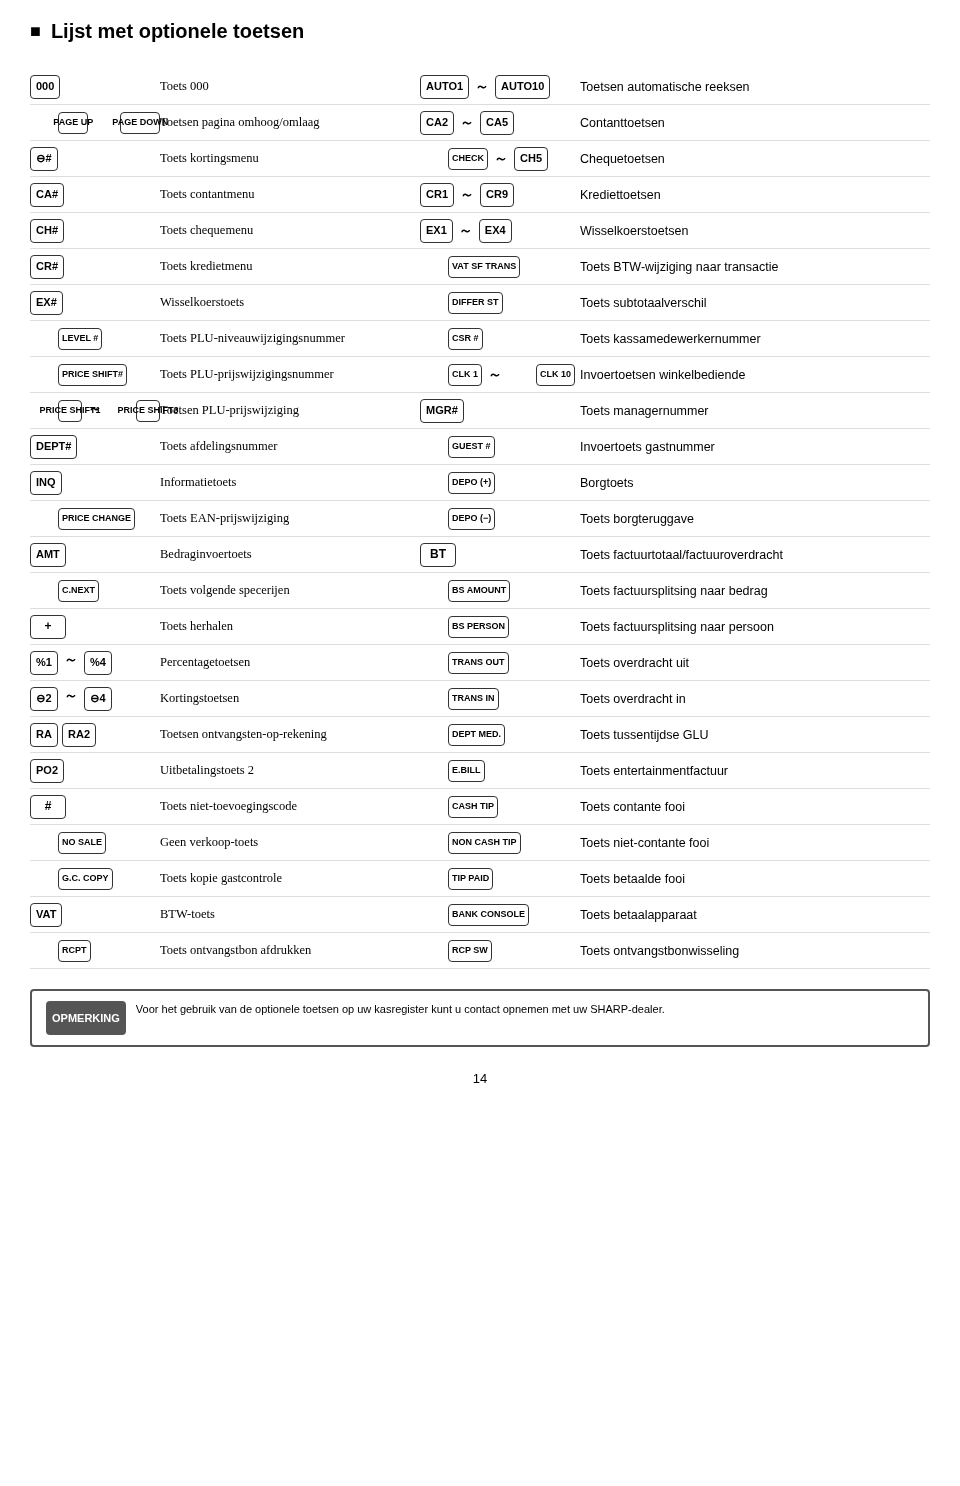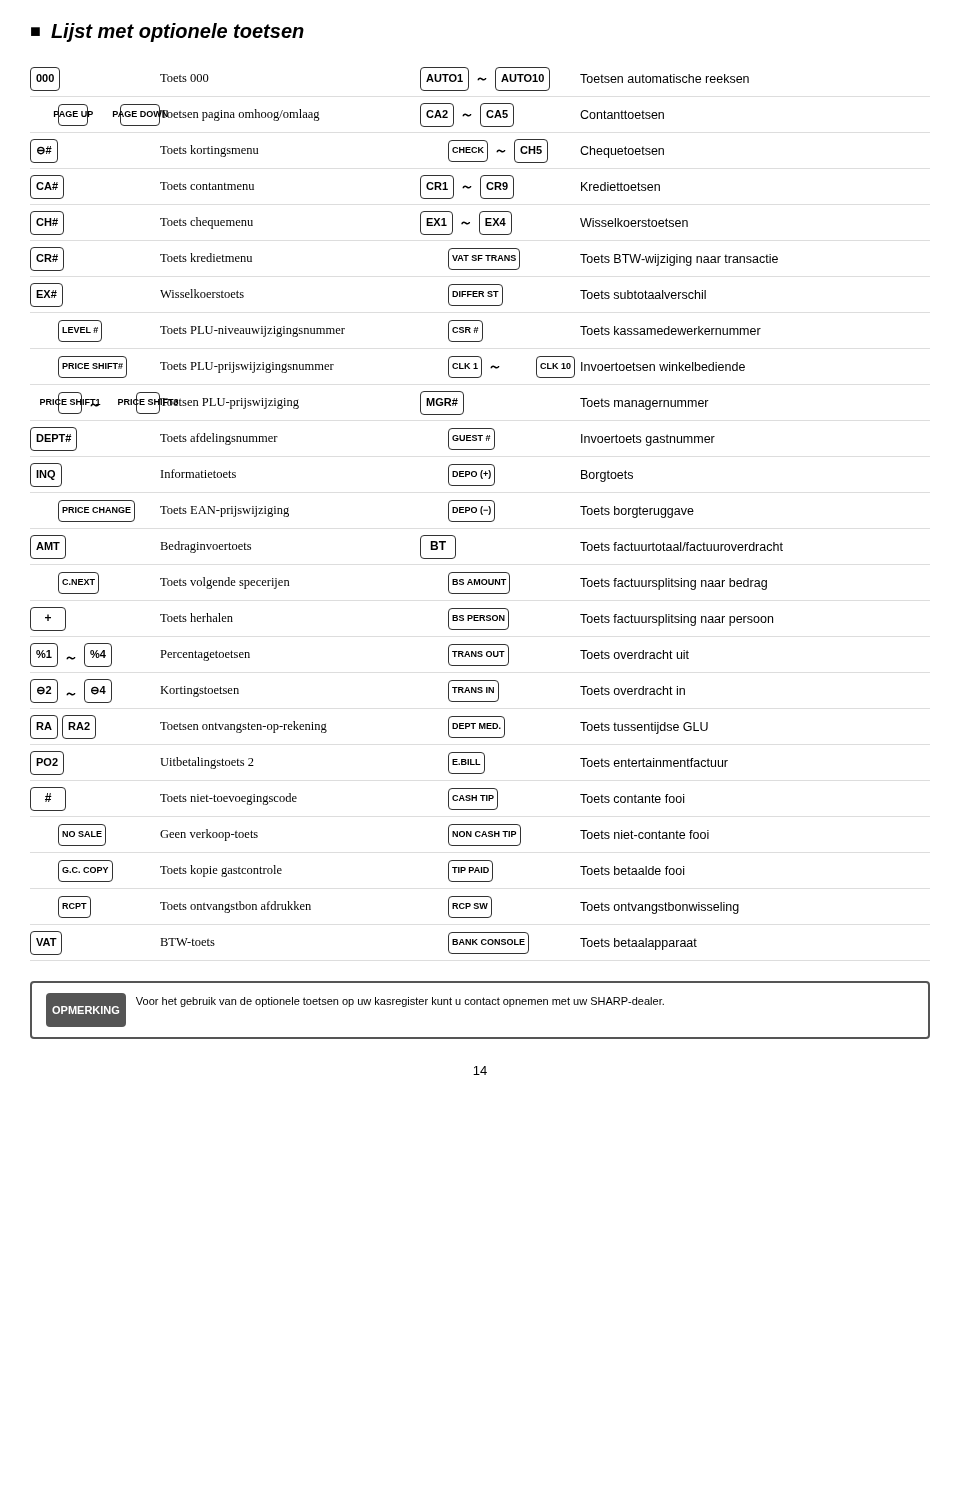--- a/index.html
+++ b/index.html
@@ -6,44 +6,43 @@
     body {
       font-family: Arial, sans-serif;
       background: #fff;
       color: #000;
       font-size: 13px;
       padding: 20px 30px;
     }
     h1 {
       font-size: 20px;
       font-weight: bold;
-      margin-bottom: 18px;
+      margin-bottom: 26px;
       display: flex;
       align-items: center;
       gap: 10px;
-      font-style: italic;
     }
     h1::before {
       content: '■';
       font-size: 18px;
     }
     .table-container {
       width: 100%;
     }
     .row {
       display: flex;
       align-items: center;
       min-height: 36px;
       border-bottom: 1px solid #ddd;
       padding: 3px 0;
     }
     .col-key {
       width: 130px;
       display: flex;
-      align-items: flex-end;
+      align-items: flex-start;
       gap: 4px;
       flex-shrink: 0;
     }
     .col-desc {
       width: 260px;
       padding-right: 10px;
       flex-shrink: 0;
       font-size: 12.5px;
       font-family: Liberation Serif, serif;
     }
@@ -402,39 +401,39 @@
         </div>
         <div class="col-desc">Toets kopie gastcontrole</div>
         <div class="col-key2">
           <span class="key key-small key-multiline">TIP
 PAID</span>
         </div>
         <div class="col-desc2">Toets betaalde fooi</div>
       </div>
       <div class="row">
         <div class="col-key">
+          <span class="key">VAT</span>
+        </div>
+        <div class="col-desc">BTW-toets</div>
+        <div class="col-key2">
+          <span class="key key-small key-multiline">BANK
+CONSOLE</span>
+        </div>
+        <div class="col-desc2">Toets betaalapparaat</div>
+      </div>
+      <div class="row">
+        <div class="col-key">
           <span class="key key-small">RCPT</span>
         </div>
         <div class="col-desc">Toets ontvangstbon afdrukken</div>
         <div class="col-key2">
           <span class="key key-small key-multiline">RCP
 SW</span>
         </div>
         <div class="col-desc2">Toets ontvangstbonwisseling</div>
-      </div>
-      <div class="row">
-        <div class="col-key">
-          <span class="key">VAT</span>
-        </div>
-        <div class="col-desc">BTW-toets</div>
-        <div class="col-key2">
-          <span class="key key-small key-multiline">BANK
-CONSOLE</span>
-        </div>
-        <div class="col-desc2">Toets betaalapparaat</div>
       </div>
     </div>
 </div>
 
 <div class="note-box">
   <span class="note-label">OPMERKING</span>
   <span class="note-text">Voor het gebruik van de optionele toetsen op uw kasregister kunt u contact opnemen met uw SHARP-dealer.</span>
 </div>
 
 <div class="page-num">14</div>

